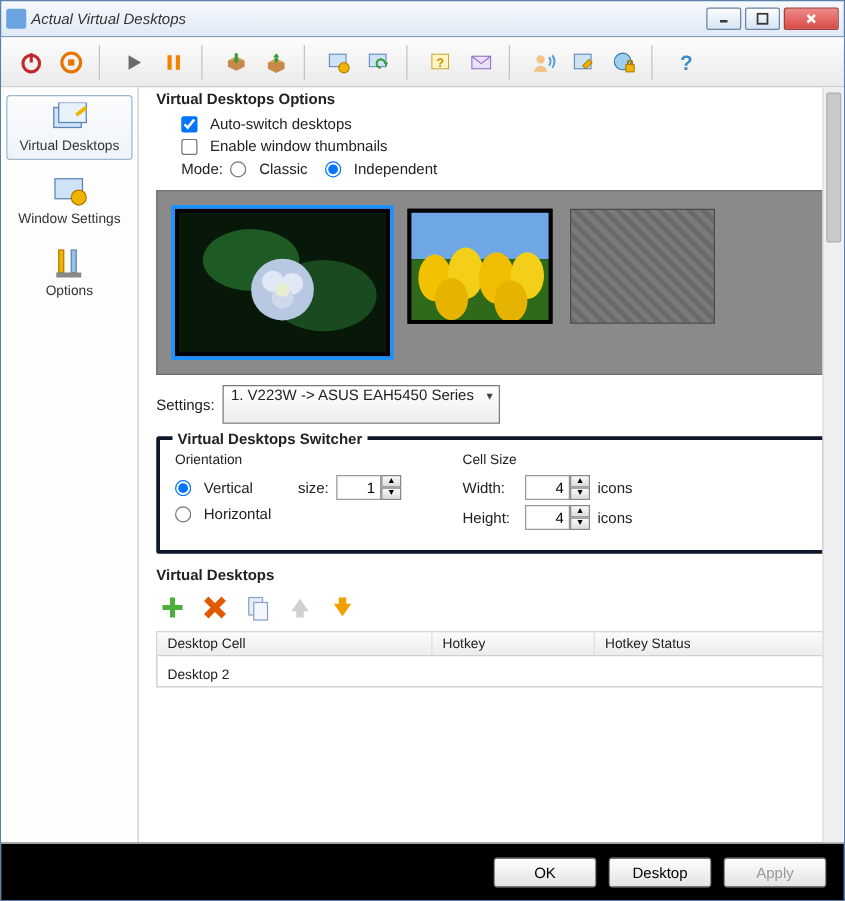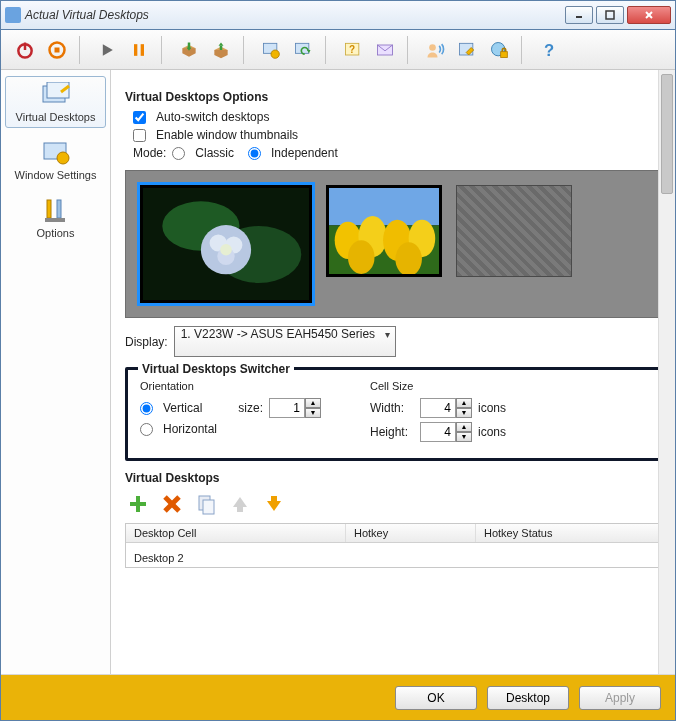--- a/index.html
+++ b/index.html
@@ -23,26 +23,26 @@
 .tb-btn svg { width:20px; height:20px; }
 
 
 .main { flex:1; display:flex; background:#fff; min-height:0;}
 .sidebar { width:110px; border-right:1px solid #d0d0d0; background:#fdfdfd; padding:6px 4px; display:flex; flex-direction:column; gap:6px;}
 .side-item { text-align:center; font-size:11px; color:#333; padding:4px 2px; border:1px solid transparent; border-radius:3px; cursor:pointer;}
 .side-item.selected { border:1px solid #9bb8d3; background:linear-gradient(#fcfcfc,#eef4fb);}
 .side-item .icon-slot { width:32px; height:28px; margin:0 auto 2px; display:flex; align-items:center; justify-content:center;}
 
 
-.content { flex:1; padding:20px 14px 8px 14px; overflow:hidden; position:relative; font-size:12px; color:#222;}
+.content { flex:1; padding:2px 14px 8px 14px; overflow:hidden; position:relative; font-size:12px; color:#222;}
 .vscroll { position:absolute; right:0; top:0; bottom:0; width:17px; background:#f0f0f0; border-left:1px solid #dcdcdc;}
 .vscroll .thumb { position:absolute; left:2px; right:2px; top:4px; height:120px; background:#c9c9c9; border:1px solid #aeaeae; border-radius:2px;}
 
 h3 { font-size:12px; font-weight:bold; margin-bottom:6px;}
-.section-indent { margin-left:8px; }
+.section-indent { margin-left:20px; }
 .row { display:flex; align-items:center; gap:6px; margin:4px 0;}
 label { font-size:12px;}
 input[type=checkbox], input[type=radio]{ margin-right:4px; }
 
 
 .thumb-strip { margin:10px 0 8px; background:#8a8a8a; border:1px solid #6f6f6f; padding:14px; display:flex; gap:14px; }
 .desk-thumb { width:172px; height:118px; background:#000; border:3px solid #000; display:flex; align-items:center; justify-content:center; position:relative;}
 .desk-thumb.selected { outline:3px solid #1e90ff; outline-offset:0;}
 .desk-thumb .img { width:100%; height:100%; }
 .desk-thumb.placeholder { width:116px; height:92px; background:repeating-linear-gradient(45deg,#6a6a6a 0 4px,#7a7a7a 4px 8px); border:1px solid #4a4a4a; align-self:flex-start; margin-top:0;}
@@ -73,21 +73,21 @@
 
 .table { border:1px solid #c8c8c8; }
 .thead { display:flex; background:linear-gradient(#fcfcfc,#ececec); border-bottom:1px solid #d0d0d0;}
 .th { font-size:11px; padding:3px 8px; border-right:1px solid #dedede;}
 .th:last-child{border-right:none;}
 .tbody .tr { display:flex; font-size:11px; padding:2px 0;}
 .td { padding:1px 8px;}
 .c1{width:220px;} .c2{width:130px;} .c3{flex:1;}
 
 
-.footer { height:46px; border-top:1px solid #d8d8d8; background:#eab308; display:flex; align-items:center; justify-content:flex-end; gap:10px; padding:0 14px;}
+.footer { height:46px; border-top:1px solid #d8d8d8; background:#000000; display:flex; align-items:center; justify-content:flex-end; gap:10px; padding:0 14px;}
 .btn-std { min-width:82px; height:24px; border:1px solid #8a8a8a; background:linear-gradient(#fefefe,#e3e3e3); font-size:12px; border-radius:3px; cursor:pointer;}
 .btn-std:disabled { color:#9a9a9a; cursor:default;}
 
 </style>
 </head>
 <body>
 
 <div class="titlebar">
   <div class="app-icon"></div>
   <div class="title">Actual Virtual Desktops</div>
@@ -287,21 +287,21 @@
             <ellipse cx="72" cy="56" rx="15" ry="22" fill="#f0bd00"></ellipse>
             <ellipse cx="98" cy="54" rx="14" ry="20" fill="#f4cf1a"></ellipse>
             <ellipse cx="34" cy="74" rx="14" ry="18" fill="#e6b400"></ellipse>
             <ellipse cx="84" cy="76" rx="14" ry="18" fill="#e6b400"></ellipse>
           </svg>
         </div>
         <div class="desk-thumb placeholder"></div>
       </div>
 
       <div class="display-row">
-        <span>Display:</span>
+        <span>Settings:</span>
         <div class="select"><span>1. V223W -&gt; ASUS EAH5450 Series</span></div>
       </div>
 
       <div class="fieldset">
         <div class="legend">Virtual Desktops Switcher</div>
         <div class="cols">
           <div class="col" style="width:200px;">
             <div class="sub-label">Orientation</div>
             <div class="row">
               <input type="radio" name="orient" checked="" style="">

